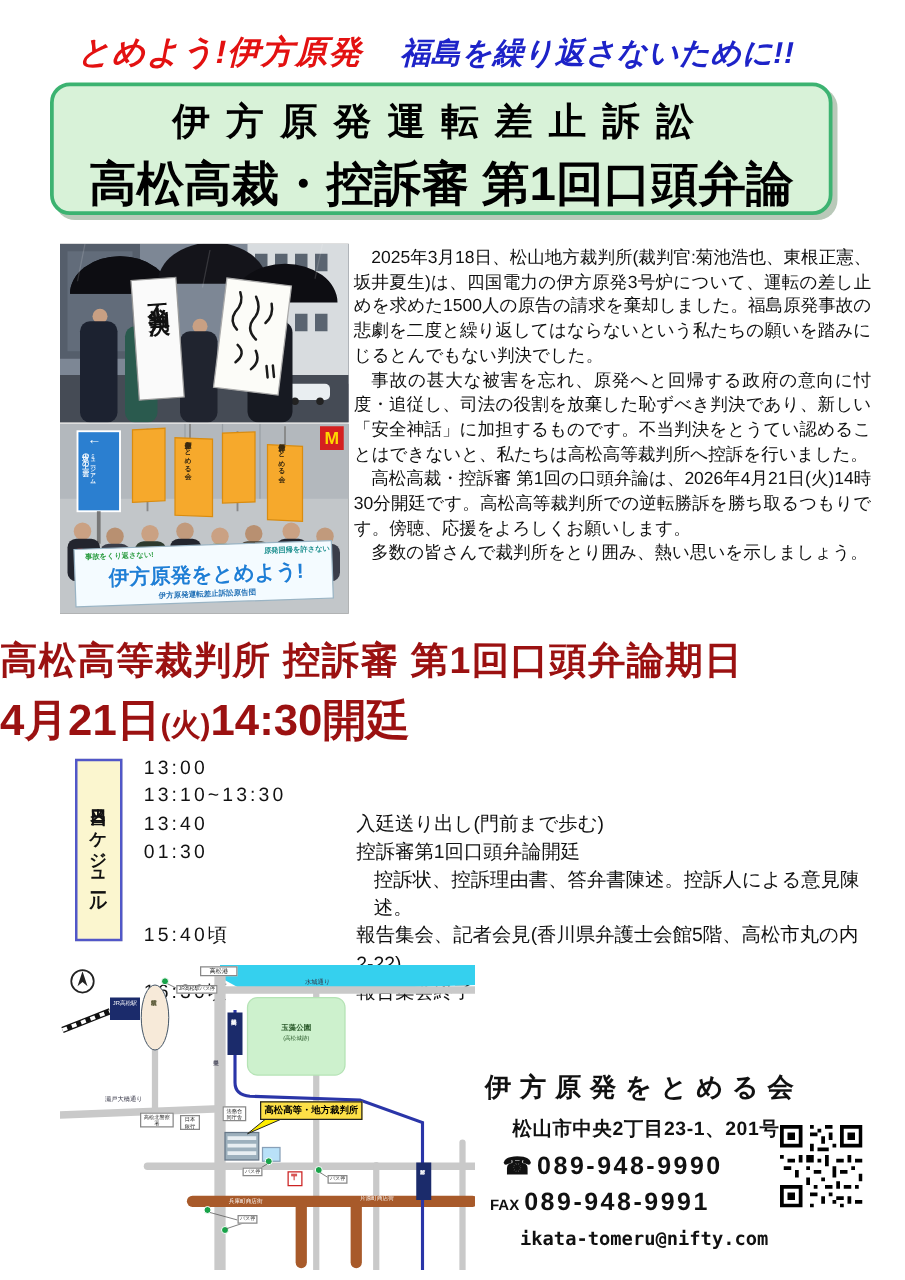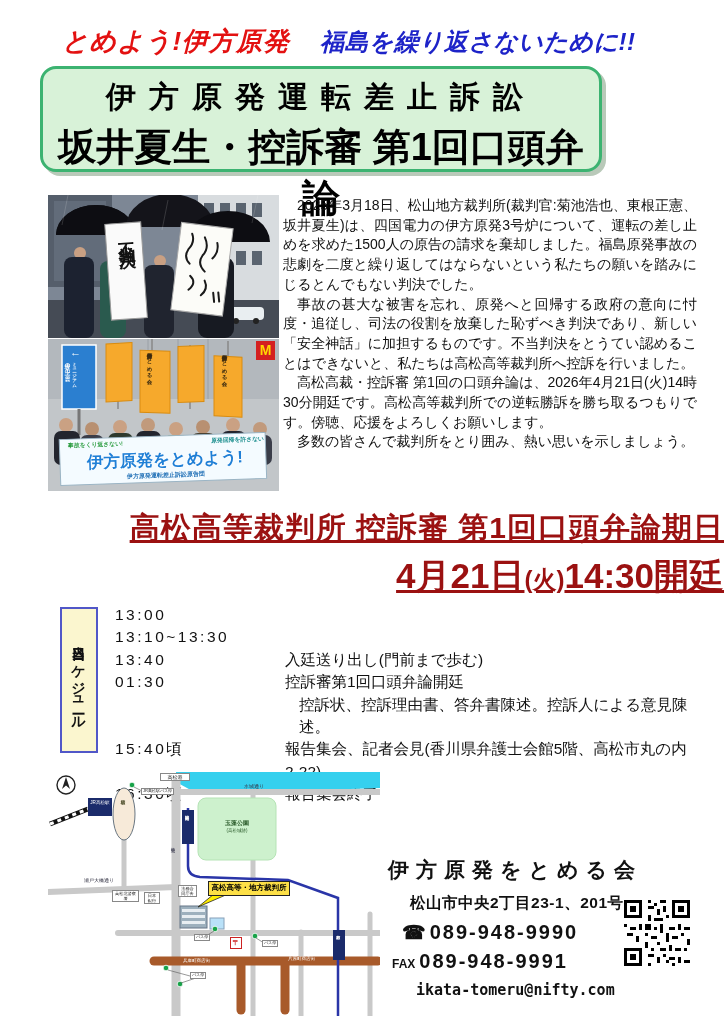--- a/index.html
+++ b/index.html
@@ -5,21 +5,21 @@
   html,body{margin:0;padding:0;background:#e8e8e8;}
   .page{position:relative;width:724px;height:1024px;background:#ffffff;margin:0 auto;
         font-family:"Liberation Sans",sans-serif;overflow:hidden;color:#111;}
 
   
   .tagline{position:absolute;top:24px;left:62px;width:640px;white-space:nowrap;}
   .tagline .red{color:#e31111;font-size:26px;font-weight:bold;font-style:italic;letter-spacing:1px;}
   .tagline .blue{color:#1d23c8;font-size:24px;font-weight:bold;font-style:italic;margin-left:30px;letter-spacing:0.5px;}
 
   
-  .title-box{position:absolute;top:66px;left:40px;width:562px;height:106px;
+  .title-box{position:absolute;top:66px;left:40px;width:626px;height:106px;
      background:#d8f2d8;border:3px solid #3cb371;border-radius:16px;
      box-shadow:4px 4px 0 #b9c9b9;text-align:center;padding-top:8px;box-sizing:border-box;}
   .title-line1{font-size:30px;font-weight:900;letter-spacing:13px;color:#000;}
   .title-line2{font-size:38px;font-weight:900;letter-spacing:0px;color:#000;margin-top:4px;}
 
   
   .photos{position:absolute;top:195px;left:48px;width:231px;height:296px;}
   .photo{position:relative;overflow:hidden;background:#888;}
   .photo-a{width:231px;height:143px;}
   .photo-b{width:231px;height:152px;margin-top:1px;}
@@ -40,21 +40,21 @@
   .banner-small .t2{color:#1d8f8f;}
   .banner-sub{position:absolute;left:30px;top:132px;width:176px;text-align:center;font-size:6px;
      font-weight:bold;color:#1f6fb6;transform:rotate(-2deg);}
 
   
   .body-text{position:absolute;top:196px;left:283px;width:414px;font-size:14px;line-height:19.7px;
      text-align:justify;color:#101010;}
   .body-text p{margin:0;text-indent:1em;}
 
   
-  .red-heading{position:absolute;top:508px;left:0;width:724px;text-align:right;color:#9b1111;text-decoration:underline;}
+  .red-heading{position:absolute;top:508px;left:0;width:724px;text-align:left;color:#9b1111;}
   .red-heading .l1{font-size:30px;font-weight:900;letter-spacing:1px;}
   .red-heading .l2{font-size:35px;font-weight:900;margin-top:4px;}
   .red-heading .day{font-size:24px;}
 
   
   .schedule{position:absolute;top:604px;left:60px;width:630px;}
   .sched-label{position:absolute;left:0;top:3px;width:38px;height:146px;background:#fbf6cf;
      border:2px solid #5157c8;box-sizing:border-box;display:flex;align-items:center;justify-content:center;}
   .sched-label span{writing-mode:vertical-rl;text-orientation:upright;font-size:14px;font-weight:bold;
      letter-spacing:1px;color:#111;}
@@ -91,21 +91,21 @@
 <body>
 
 <div class="page">
 
   <div class="tagline">
     <span class="red">とめよう!伊方原発</span><span class="blue">福島を繰り返さないために!!</span>
   </div>
 
   <div class="title-box">
     <div class="title-line1">伊方原発運転差止訴訟</div>
-    <div class="title-line2">坂井夏生・控訴審 第1回口頭弁論</div>
+    <div class="title-line2">高松高裁・控訴審 第1回口頭弁論</div>
   </div>
 
   <div class="photos">
 
     <div class="photo photo-a">
       <svg width="231" height="143" viewBox="0 0 231 143">
         <rect x="0" y="0" width="231" height="143" fill="#7d8795"></rect>
         <rect x="150" y="0" width="81" height="112" fill="#d8dcdf"></rect>
         <g fill="#5a6470">
           <rect x="156" y="8" width="10" height="14"></rect>

